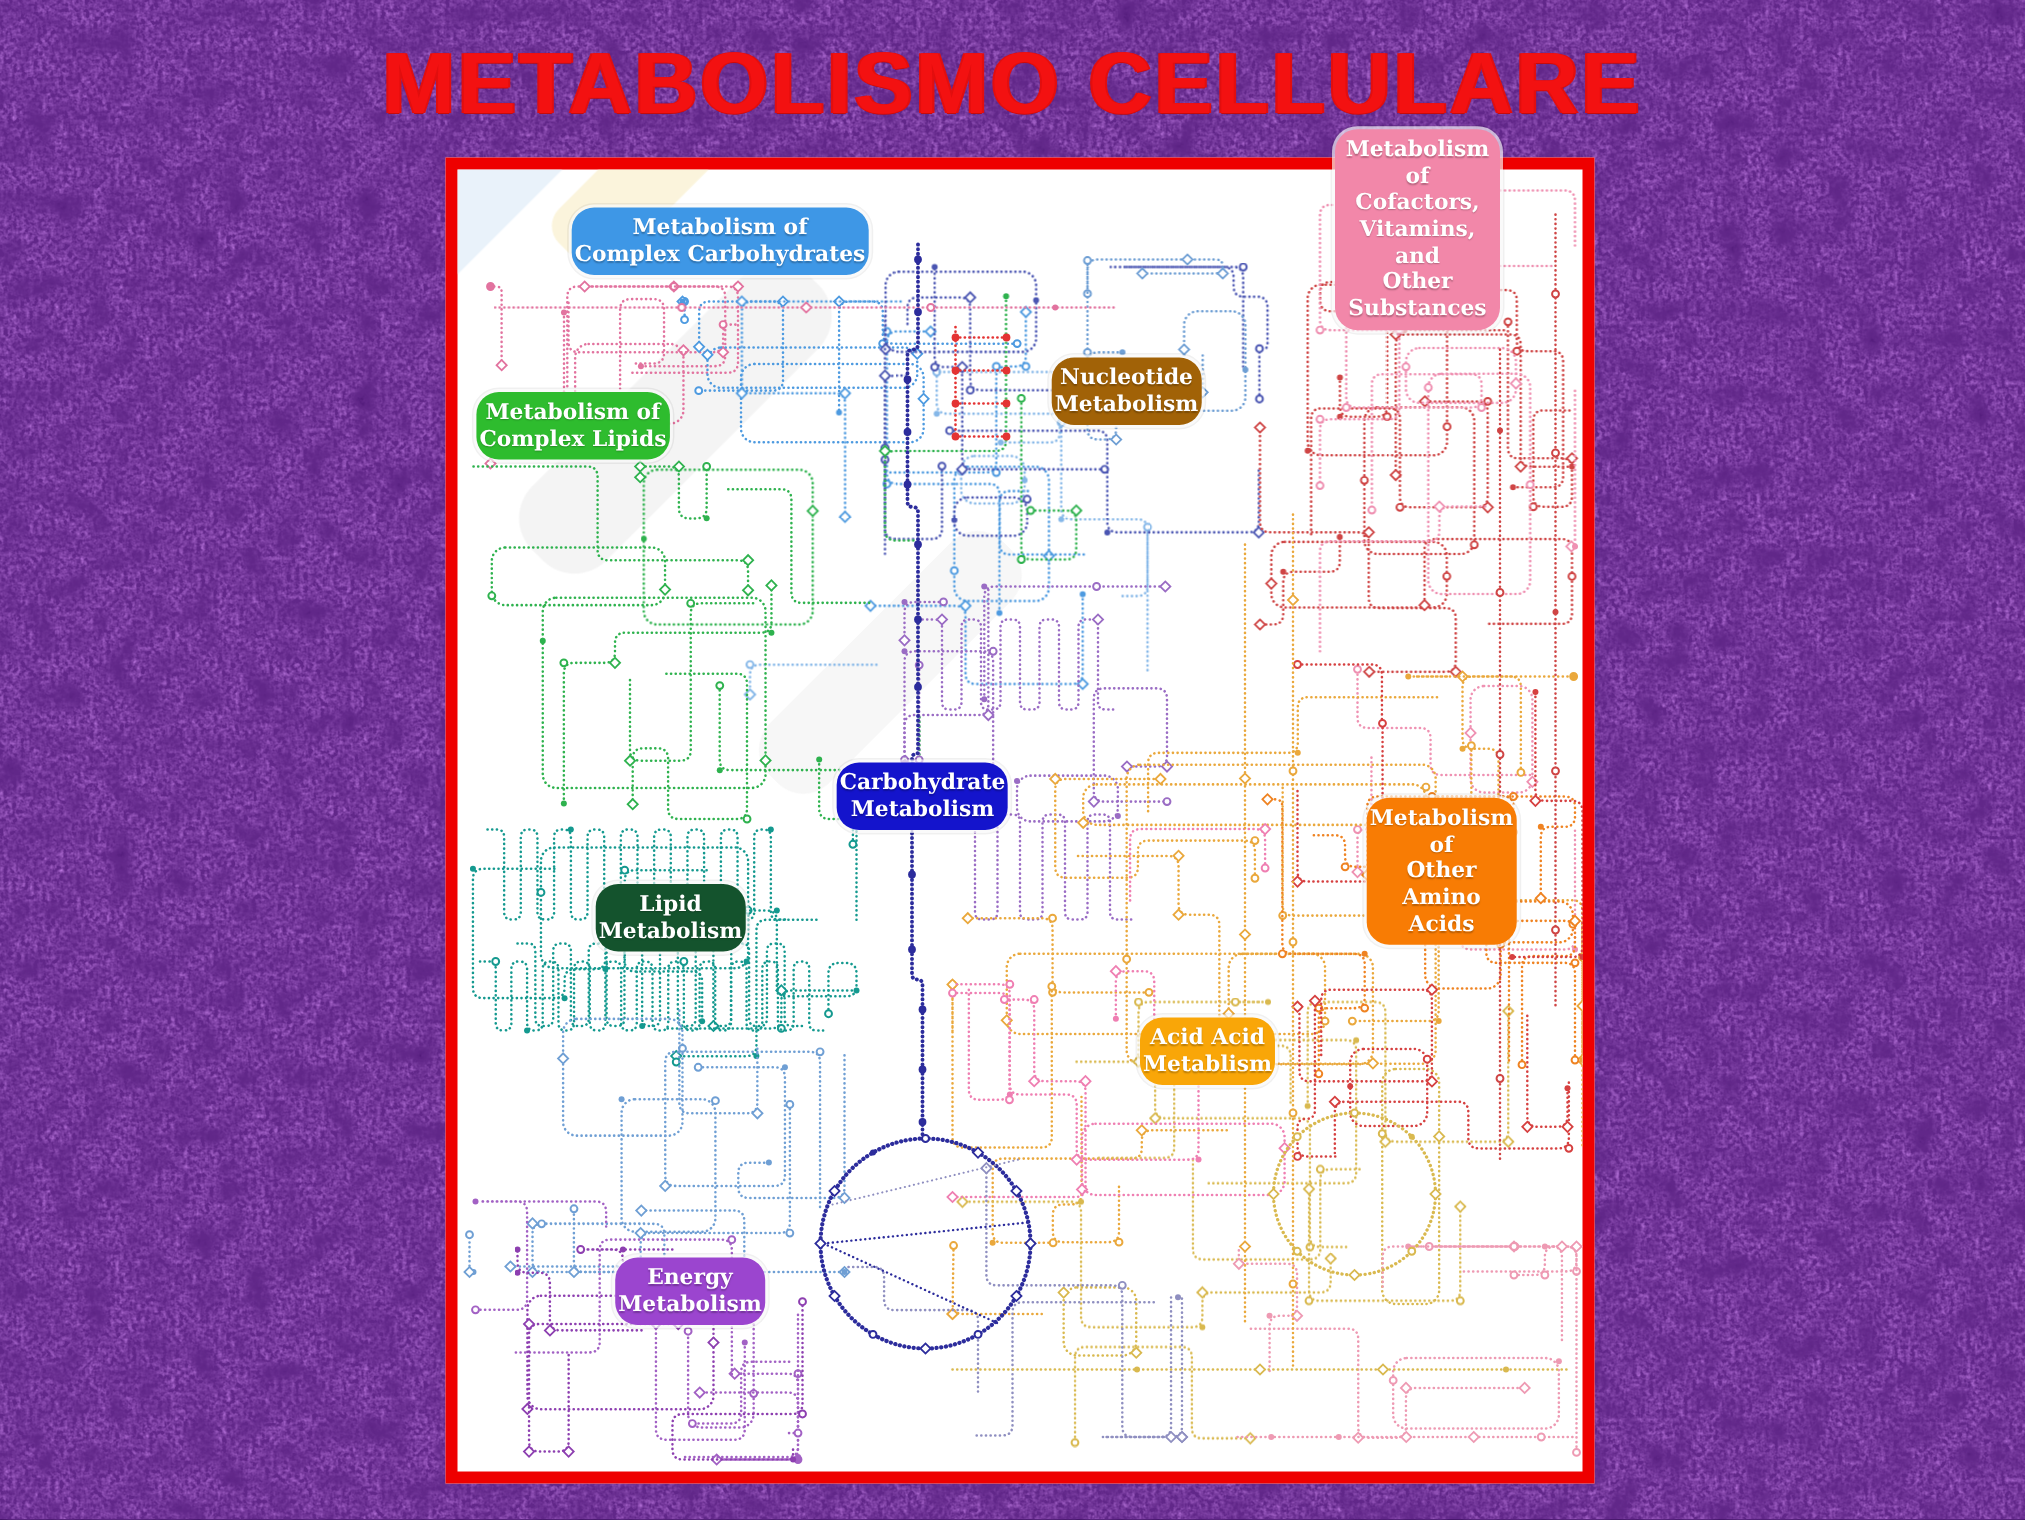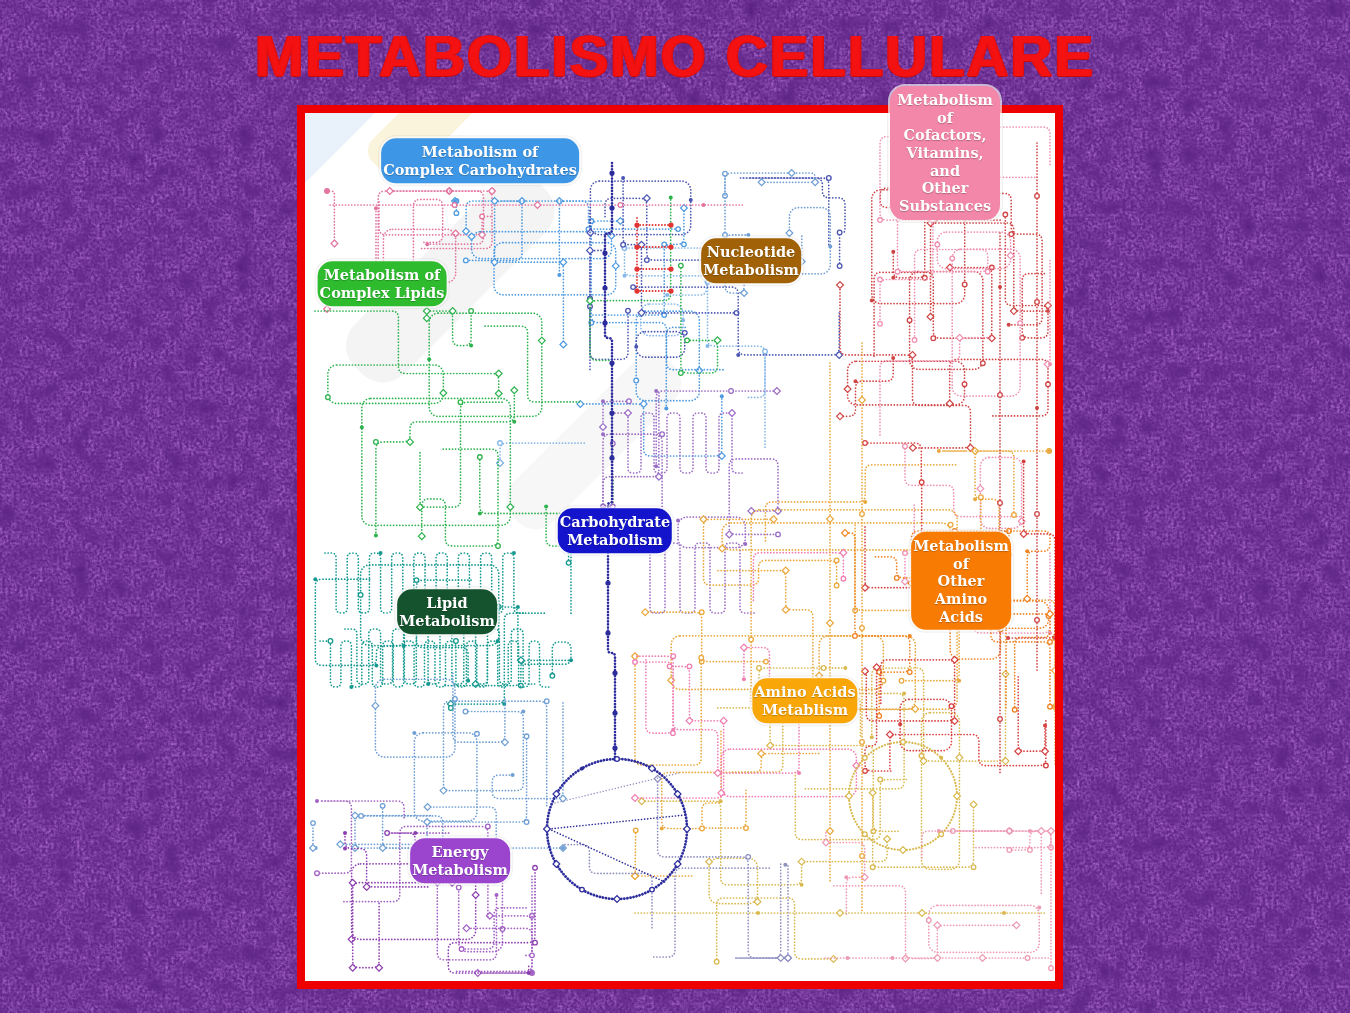--- a/index.html
+++ b/index.html
@@ -872,19 +872,19 @@
       <div class="mlabel" style="left: 446px; top: 148px; background-color: #a16207;">Nucleotide
 Metabolism</div>
       <div class="mlabel" style="left: 77px; top: 171px; background-color: rgb(46, 188, 46);">Metabolism of
 Complex Lipids</div>
       <div class="mlabel" style="left: 310px; top: 394px; background-color: rgb(20, 20, 204); margin-top: 24px;">Carbohydrate
 Metabolism</div>
       <div class="mlabel" style="left: 656px; top: 468px; background-color: rgb(248, 124, 4);">Metabolism of
 Other Amino Acids</div>
       <div class="mlabel" style="left: 142px; top: 499px; background-color: #14532d;">Lipid
 Metabolism</div>
-      <div class="mlabel" style="left: 500px; top: 588px; background-color: rgb(249, 166, 8);">Amino Acids
+      <div class="mlabel" style="left: 500px; top: 588px; background-color: rgb(249, 166, 8);">Acid Acid
 Metablism</div>
       <div class="mlabel" style="left: 143px; top: 748px; background-color: rgb(155, 69, 207); margin-left: 12px;">Energy
 Metabolism</div>
     </div>
   </div>
 </div>
 
 </body></html>

